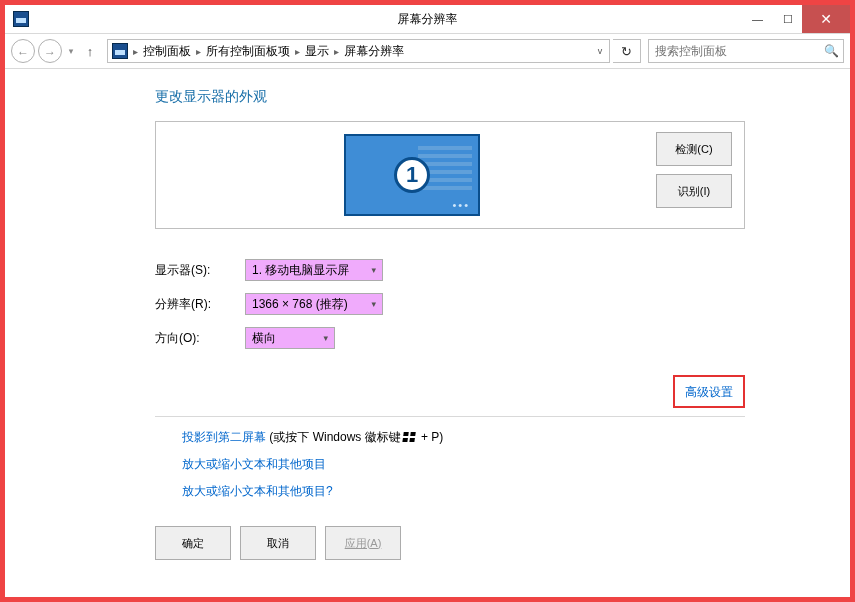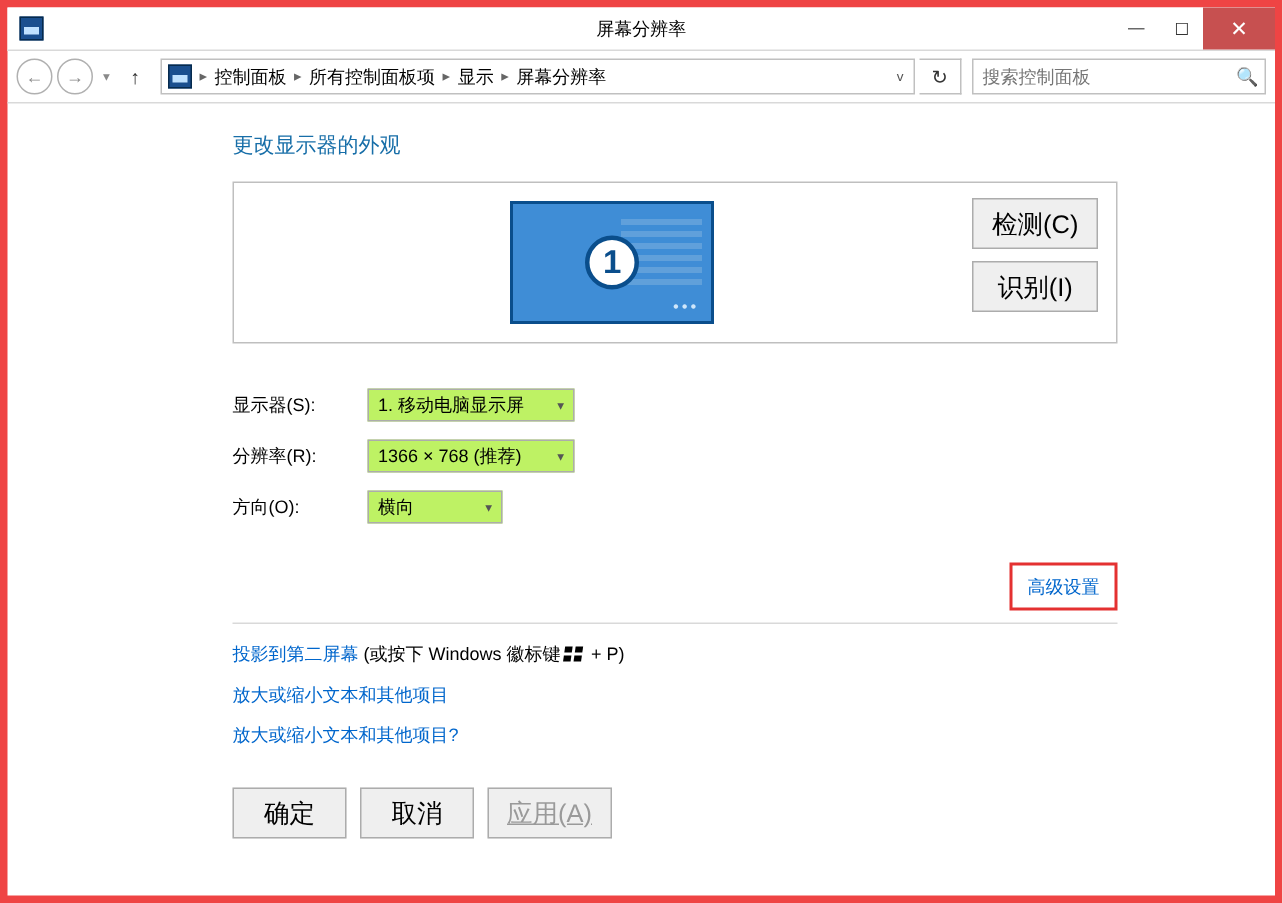--- a/index.html
+++ b/index.html
@@ -29,32 +29,32 @@
   .content { flex:1; padding: 19px 0 0 0; overflow:hidden; }
   .inner { margin-left:150px; width:590px; }
   .heading { color:#176ea8; font-size:14px; margin-bottom:15px; }
   .preview-box { border:1px solid #bfbfbf; padding:10px 12px; display:flex; align-items:flex-start; height:108px; position:relative; }
   .monitor-wrap { flex:1; display:flex; justify-content:center; align-items:center; height:100%; }
   .monitor { width:136px; height:82px; background:#3f8dd6; border:2px solid #0a4e8c; position:relative; display:flex; align-items:center; justify-content:center; }
   .monitor::before { content:""; position:absolute; right:6px; top:8px; width:54px; height:46px; background:repeating-linear-gradient(0deg,#6fa9dd 0 4px,#3f8dd6 4px 8px), repeating-linear-gradient(90deg,#6fa9dd 0 4px,transparent 4px 8px); opacity:.7; }
   .monitor-num { width:36px; height:36px; border-radius:50%; background:#fff; border:3px solid #0a4e8c; color:#0a4e8c; font-size:22px; font-weight:bold; display:flex; align-items:center; justify-content:center; z-index:2; }
   .monitor-dots { position:absolute; bottom:3px; right:8px; color:#cfe6fa; font-size:11px; letter-spacing:2px; }
   .side-btns { display:flex; flex-direction:column; gap:8px; }
-  .btn { height:24px; min-width:76px; padding:16px 12px; border:1px solid #acacac; background:#efefef; font-size:17px; color:#000; display:flex; align-items:center; justify-content:center; cursor:default; }
+  .btn { height:24px; min-width:76px; padding:16px 12px; border:1px solid #acacac; background:#efefef; font-size:11px; color:#000; display:flex; align-items:center; justify-content:center; cursor:default; }
   .btn.disabled { color:#9a9a9a;text-decoration:underline; }
   .form-rows { margin-top:30px; }
   .form-row { display:flex; align-items:center; margin-bottom:12px; font-size:12px; }
   .form-row label { width:90px; color:#000; }
-  .select { height:22px; border:1px solid #acacac; background:#bef264; display:flex; align-items:center; padding:0 6px; font-size:12px; gap:8px; }
+  .select { height:22px; border:1px solid #acacac; background:#f0abfc; display:flex; align-items:center; padding:0 6px; font-size:12px; gap:8px; }
   .select .caret { margin-left:auto; font-size:9px; color:#555; }
   .adv-link-wrap { display:flex; justify-content:flex-end; margin-top:26px; padding-right:0px; }
   .adv-link { border:2px solid #e43131; padding:5px 10px; }
   .adv-link a { color:#0066cc; font-size:12px; text-decoration:none; }
   .divider { border-top:1px solid #d9d9d9; margin-top:8px; }
-  .links { margin-top:12px; font-size:12px; }
+  .links { margin-top:12px; font-size:12px;margin-left:27px; }
   .links .linkline { margin-bottom:10px; }
   .links a { color:#0066cc; text-decoration:none; }
   .winkey { display:inline-block; width:13px; height:11px; vertical-align:middle; background:
     linear-gradient(#000,#000) 0 0/5px 4px no-repeat,
     linear-gradient(#000,#000) 7px 0/5px 4px no-repeat,
     linear-gradient(#000,#000) 0 6px/5px 4px no-repeat,
     linear-gradient(#000,#000) 7px 6px/5px 4px no-repeat;
     transform:skewX(-8deg); margin:0 2px; }
   .footer-btns { display:flex; justify-content:flex-start; gap:9px; margin-top:26px; padding-right:0; }
 </style>

